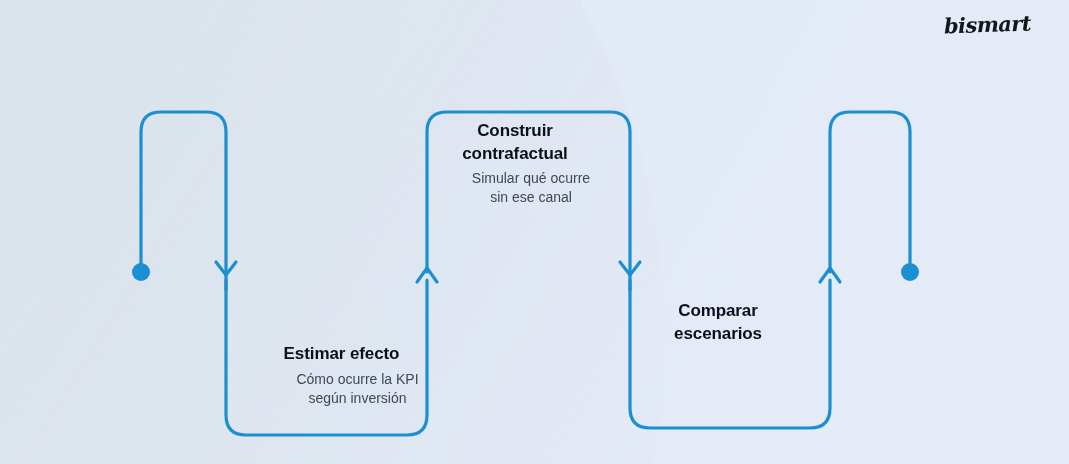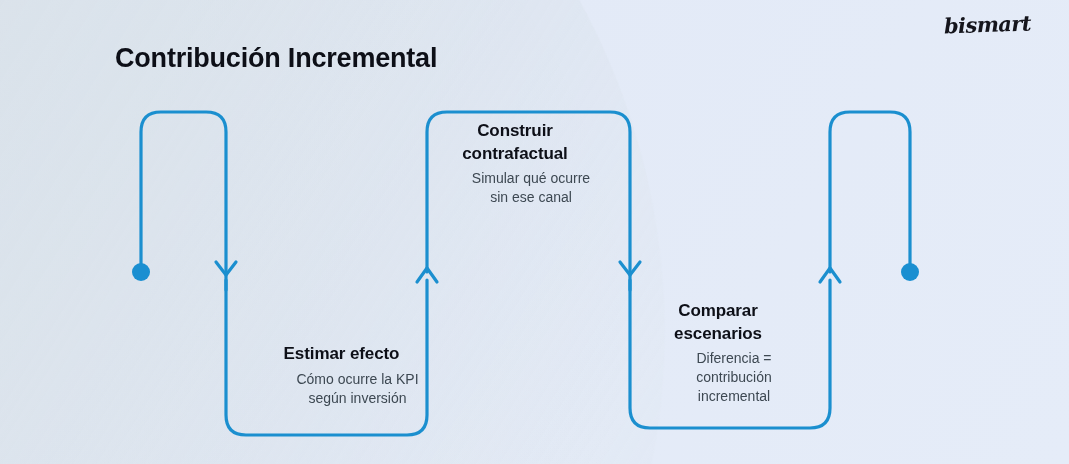--- a/index.html
+++ b/index.html
@@ -129,38 +129,34 @@
       <path d="M820,282 L830,268 L840,282"></path>
 
       <path d="M830,272 L830,132 Q830,112 850,112 L890,112 Q910,112 910,132 L910,272"></path>
 
     </g>
 
     <circle cx="141" cy="272" r="9" fill="#1a8fd1"></circle>
     <circle cx="910" cy="272" r="9" fill="#1a8fd1"></circle>
   </svg>
 
-  <div class="page-title">Contribución Incremental</div>
 
   <div class="brand-logo">bismart</div>
 
   <div class="step" id="step-1">
     <div class="step-title">Estimar efecto</div>
     <div class="step-sub">Cómo ocurre la KPI
 según inversión</div>
   </div>
 
   <div class="step" id="step-2">
     <div class="step-title">Construir
 contrafactual</div>
     <div class="step-sub">Simular qué ocurre
 sin ese canal</div>
   </div>
 
   <div class="step" id="step-3">
     <div class="step-title">Comparar
 escenarios</div>
-    <div class="step-sub">Diferencia =
-contribución
-incremental</div>
   </div>
 
 </div>
 
 </body></html>

